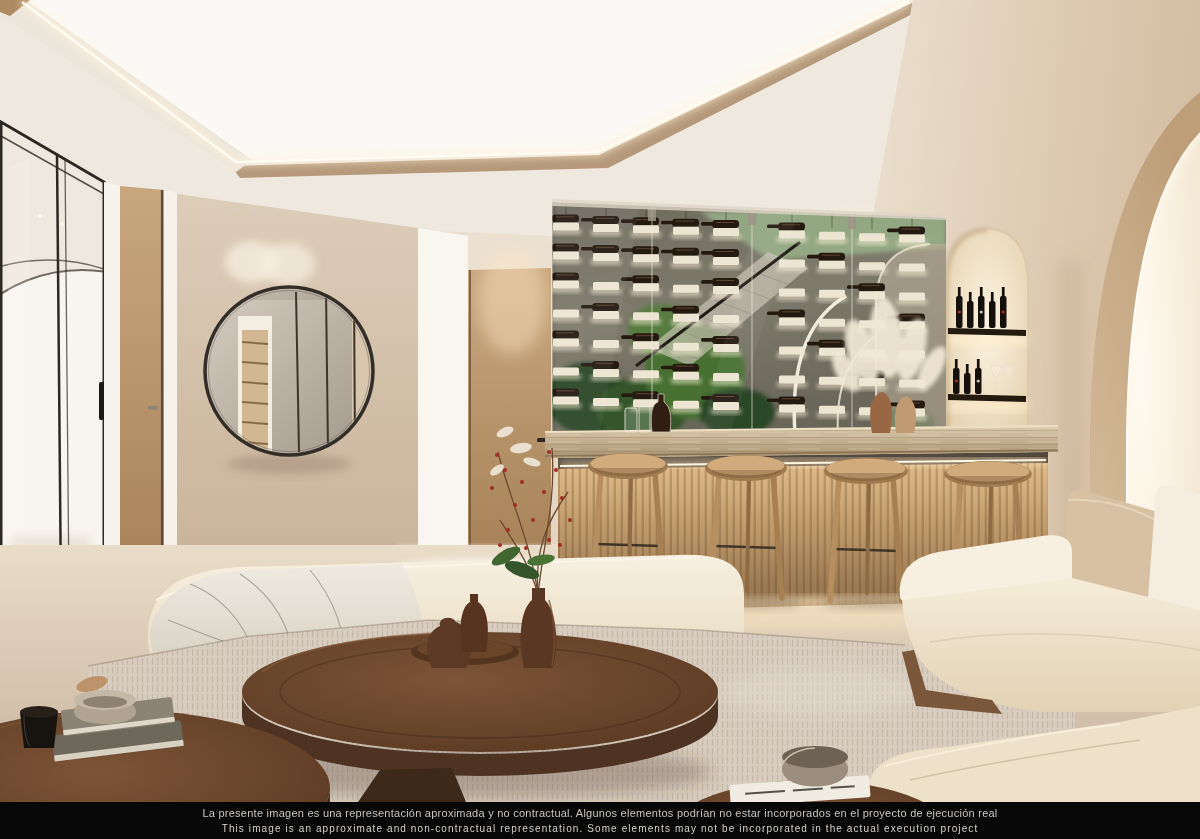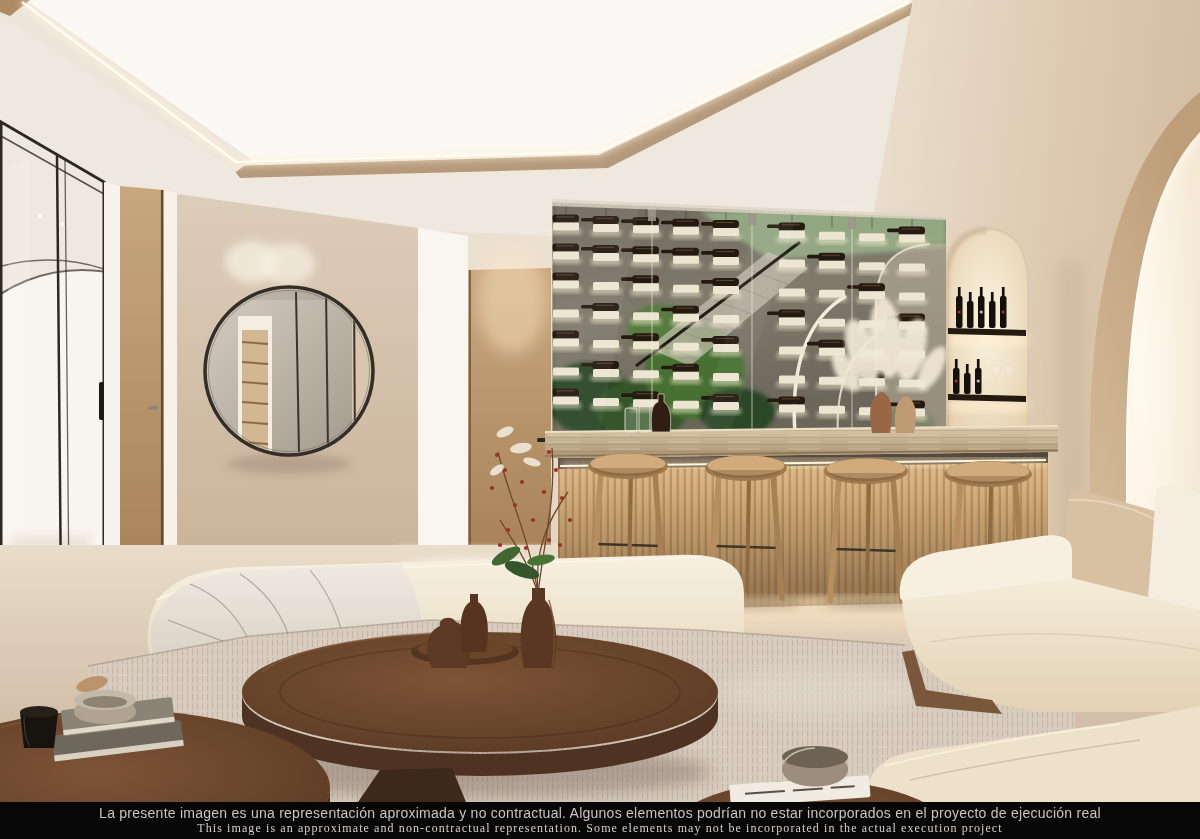--- a/index.html
+++ b/index.html
@@ -1,21 +1,21 @@
 <!DOCTYPE html>
 <html style="--p-wall: #ece2d3; --p-wall_right: #ddc9b2; --p-ceiling: #f0eae1; --p-led: #fff3da; --p-wood_light: #c4a077; --p-wood_trim: #b5997a; --p-walnut: #5f3e28; --p-travertine: #cbb89d; --p-glass: #76715f; --p-foliage: #3f6b35; --p-cream: #f2e9d8; --p-rug: #d7ccbe; --p-floor: #dccbb6; --p-terracotta: #9a6744; --p-berry: #a03024; --p-bar_bg: #070707; --p-bar_text: #c9c5c0; --p-bar_text2: #d6d3ce;"><head>
 <meta charset="utf-8">
 <style>
   html,body{margin:0;padding:0;background:#222;}
   #frame{position:relative;width:1200px;height:839px;overflow:hidden;background:var(--p-wall,#e8dccb);font-family:"Liberation Sans",sans-serif;}
   #scene{display:block;}
   #caption-bar{position:absolute;left:0;bottom:0;width:1200px;height:37px;background:var(--p-bar_bg,#070707);
     display:flex;flex-direction:column;align-items:center;justify-content:center;gap:1px;}
-  #caption-bar .es{font-size:14px;letter-spacing:.25px;color:var(--p-bar_text,#c9c5c0);line-height:14px;white-space:nowrap;}
-  #caption-bar .en{font-size:12px;letter-spacing:1.1px;color:var(--p-bar_text2,#d6d3ce);line-height:15px;white-space:nowrap;font-family:Liberation Serif, serif;}
+  #caption-bar .es{font-size:11px;letter-spacing:.25px;color:var(--p-bar_text,#c9c5c0);line-height:14px;white-space:nowrap;}
+  #caption-bar .en{font-size:10px;letter-spacing:1.1px;color:var(--p-bar_text2,#d6d3ce);line-height:15px;white-space:nowrap;}
 </style>
 </head>
 <body>
 
 <div id="frame">
 <svg id="scene" width="1200" height="802" viewBox="0 0 1200 802">
   <defs>
     <linearGradient id="wallGrad" x1="0" y1="0" x2="0" y2="1">
       <stop offset="0" stop-color="#f1e9dd"></stop>
           <stop offset="0.55" stop-color="#e7d9c6"></stop>

